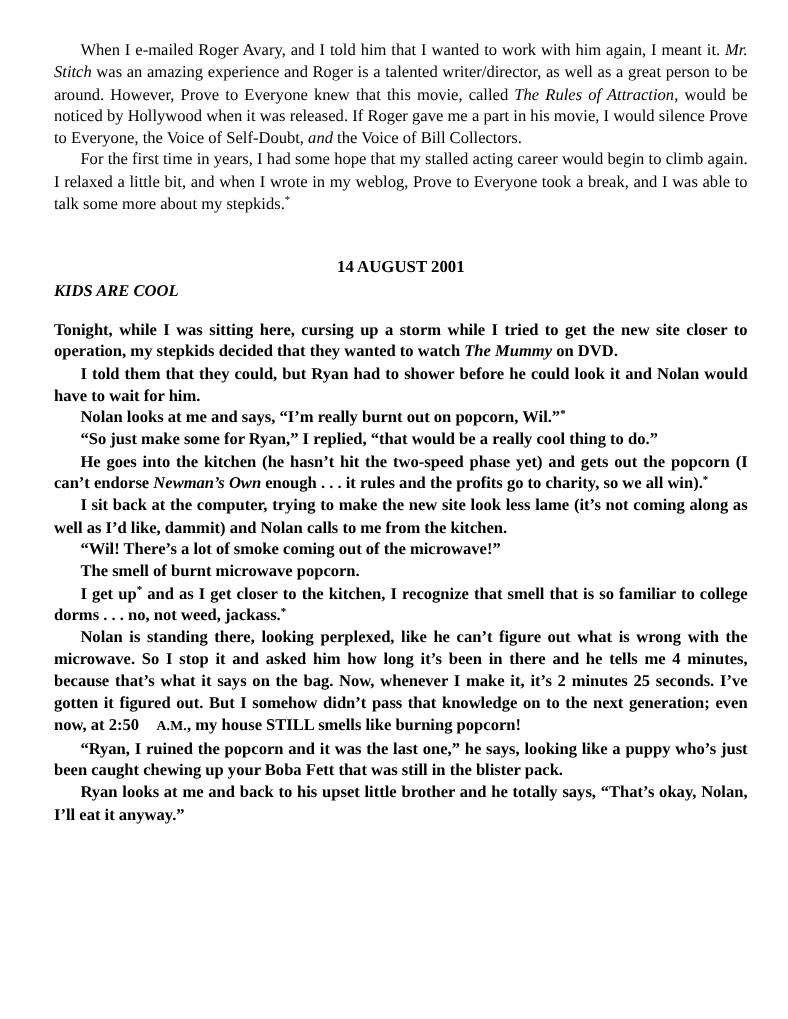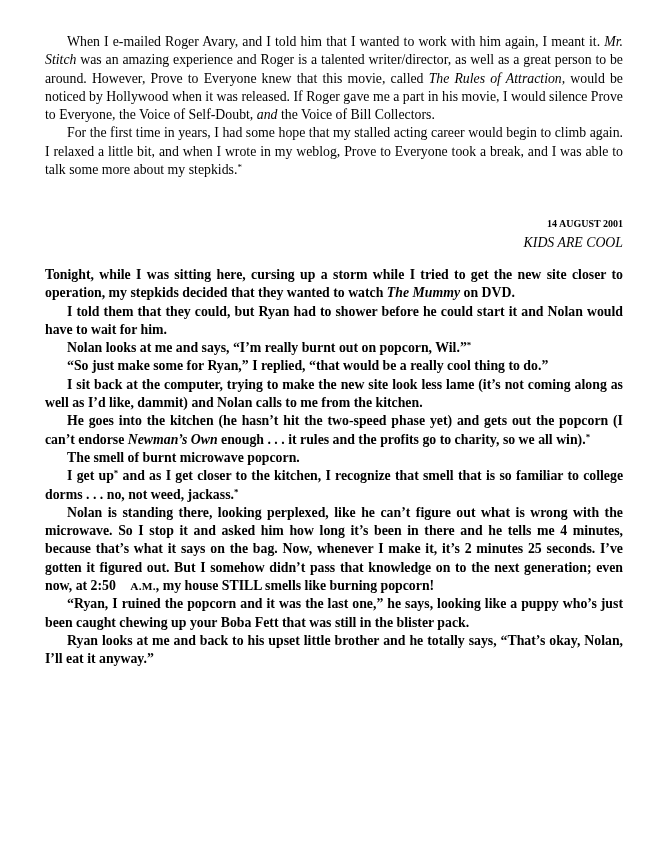--- a/index.html
+++ b/index.html
@@ -36,33 +36,33 @@
     font-weight: normal;
   }
   .blog-section {
     font-weight: bold;
   }
   .blog-section p.para:first-child {
     margin-top: 14px;
   }
   .h-date {
     margin: 36px 0 0 0;
-    font-size: 10px;
+    font-size: 14px;
     line-height: 18.3px;
     font-weight: bold;
     font-style: normal;
-    text-align: right;
+    text-align: center;
   }
   .h-title {
     margin: 0;
     font-size: 13.8px;
     line-height: 18.3px;
-    font-weight: normal;
+    font-weight: bold;
     font-style: italic;
-    text-align: right;
+    text-align: left;
   }
   .it { font-style: italic; }
   .sc { font-size: 11.4px; letter-spacing: 0.2px; margin-left: 11px; }
   sup.fn {
     font-size: 9px;
     line-height: 0;
     vertical-align: 4.5px;
   }
 </style>
 </head>
@@ -75,25 +75,26 @@
         <p class="para indent"><span>When I e-mailed Roger Avary, and I told him that I wanted to work with him again, I meant it. </span><span class="it">Mr. Stitch</span><span> was an amazing experience and Roger is a talented writer/director, as well as a great person to be around. However, Prove to Everyone knew that this movie, called </span><span class="it">The Rules of Attraction,</span><span> would be noticed by Hollywood when it was released. If Roger gave me a part in his movie, I would silence Prove to Everyone, the Voice of Self-Doubt, </span><span class="it">and</span><span> the Voice of Bill Collectors.</span></p>
         <p class="para indent"><span>For the first time in years, I had some hope that my stalled acting career would begin to climb again. I relaxed a little bit, and when I wrote in my weblog, Prove to Everyone took a break, and I was able to talk some more about my stepkids.</span><sup class="fn">*</sup></p>
       </div>
 
     <h2 class="h-date">14 AUGUST 2001</h2>
 
     <h3 class="h-title">KIDS ARE COOL</h3>
 
     <div class="blog-section" id="blog-section">
         <p class="para"><span>Tonight, while I was sitting here, cursing up a storm while I tried to get the new site closer to operation, my stepkids decided that they wanted to watch </span><span class="it">The Mummy</span><span> on DVD.</span></p>
-        <p class="para indent"><span>I told them that they could, but Ryan had to shower before he could start it and Nolan would have to wait for him.</span></p>
+        <p class="para indent"><span>I told them that they could, but Ryan had to shower before he could look it and Nolan would have to wait for him.</span></p>
         <p class="para indent"><span>Nolan looks at me and says, “I’m really burnt out on popcorn, Wil.”</span><sup class="fn">*</sup></p>
         <p class="para indent"><span>“So just make some for Ryan,” I replied, “that would be a really cool thing to do.”</span></p>
+        <p class="para indent"><span>He goes into the kitchen (he hasn’t hit the two-speed phase yet) and gets out the popcorn (I can’t endorse </span><span class="it">Newman’s Own</span><span> enough . . . it rules and the profits go to charity, so we all win).</span><sup class="fn">*</sup></p>
         <p class="para indent"><span>I sit back at the computer, trying to make the new site look less lame (it’s not coming along as well as I’d like, dammit) and Nolan calls to me from the kitchen.</span></p>
-        <p class="para indent"><span>He goes into the kitchen (he hasn’t hit the two-speed phase yet) and gets out the popcorn (I can’t endorse </span><span class="it">Newman’s Own</span><span> enough . . . it rules and the profits go to charity, so we all win).</span><sup class="fn">*</sup></p>
+        <p class="para indent"><span>“Wil! There’s a lot of smoke coming out of the microwave!”</span></p>
         <p class="para indent"><span>The smell of burnt microwave popcorn.</span></p>
         <p class="para indent"><span>I get up</span><sup class="fn">*</sup><span> and as I get closer to the kitchen, I recognize that smell that is so familiar to college dorms . . . no, not weed, jackass.</span><sup class="fn">*</sup></p>
         <p class="para indent"><span>Nolan is standing there, looking perplexed, like he can’t figure out what is wrong with the microwave. So I stop it and asked him how long it’s been in there and he tells me 4 minutes, because that’s what it says on the bag. Now, whenever I make it, it’s 2 minutes 25 seconds. I’ve gotten it figured out. But I somehow didn’t pass that knowledge on to the next generation; even now, at 2:50 </span><span class="sc">A.M.</span><span>, my house STILL smells like burning popcorn!</span></p>
         <p class="para indent"><span>“Ryan, I ruined the popcorn and it was the last one,” he says, looking like a puppy who’s just been caught chewing up your Boba Fett that was still in the blister pack.</span></p>
         <p class="para indent"><span>Ryan looks at me and back to his upset little brother and he totally says, “That’s okay, Nolan, I’ll eat it anyway.”</span></p>
       </div>
 
   </div>
 </div>
 

